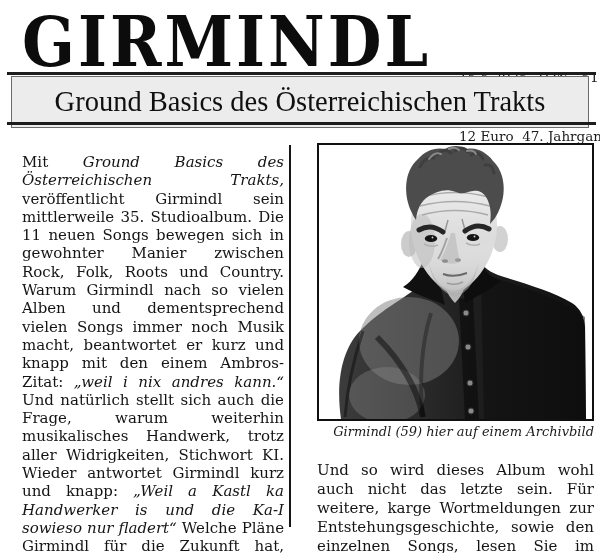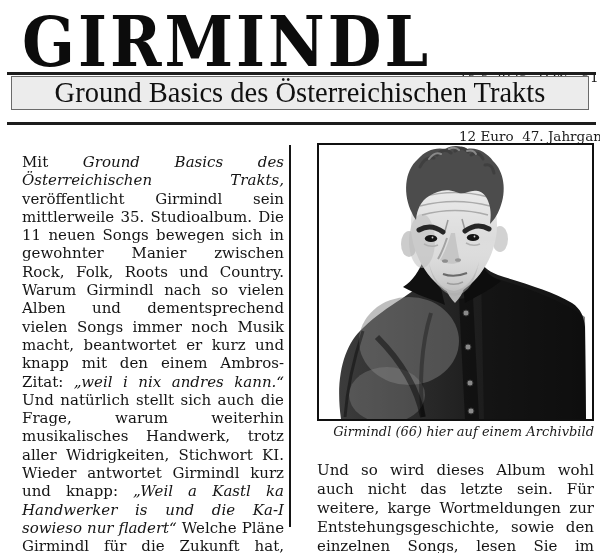--- a/index.html
+++ b/index.html
@@ -20,21 +20,21 @@
   #issue-block{
     left:459px;top:29px;
     font-size:13.5px;line-height:19.5px;color:#1b1b1b;
     white-space:pre;
   }
   .rule{left:7px;width:589px;height:3px;background:#1d1d1d;}
   #rule-top{top:72px;}
   #rule-bottom{top:122px;}
 
   #headline-bar{
-    left:11px;top:76px;width:578px;height:34px;box-sizing:border-box;
+    left:11px;top:76px;width:578px;height:52px;box-sizing:border-box;
     background:#ececec;border:1px solid #6b6b6b;
     display:flex;align-items:center;justify-content:center;
   }
   #headline-text{
     font-family:"Liberation Serif","DejaVu Serif",serif;
     font-size:28.5px;color:#101010;white-space:nowrap;
   }
 
   #left-col{
     left:22px;top:138px;width:262px;
@@ -158,15 +158,15 @@
       </g>
       <g stroke="#9a9a9a" stroke-width="2" fill="none" stroke-linecap="round" opacity="0.8">
         <path d="M110,14 q6,-8 12,-5"></path>
         <path d="M130,4 q6,-3 10,1"></path>
         <path d="M148,6 q6,-2 9,3"></path>
       </g>
     </g>
   </svg>
 </div>
 
-<div class="abs" id="photo-caption">Girmindl (66) hier auf einem Archivbild</div>
+<div class="abs" id="photo-caption">Girmindl (59) hier auf einem Archivbild</div>
 
 <p class="abs" id="right-col">Und so wird dieses Album wohl auch nicht das letzte sein. Für weitere, karge Wortmeldungen zur Entsteh­ungsgeschichte, sowie den einzelnen Songs, lesen Sie im Inneren weiter...</p>
 
 </body></html>

